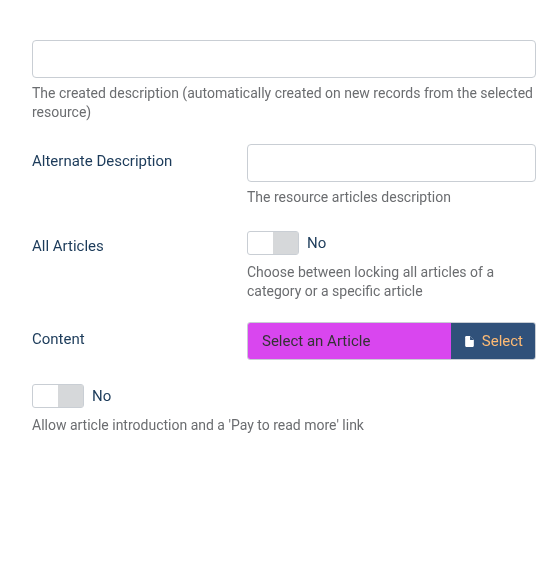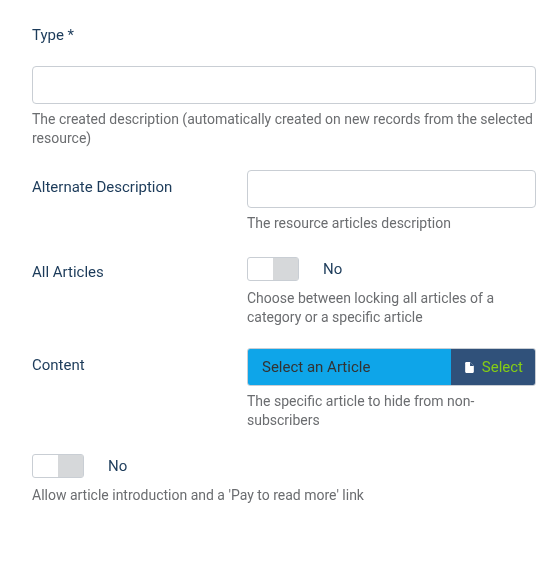--- a/index.html
+++ b/index.html
@@ -78,58 +78,57 @@
     cursor: pointer;
   }
   .toggle .knob {
     position: absolute;
     top: 0; bottom: 0;
     width: 50%;
     background: #d6d8da;
   }
   .toggle.off .knob { right: 0; }
   .toggle-label {
-    margin-left: 24px;
+    margin-left: 8px;
     color: #1c3b5a;
     font-size: 15px;
   }
   
   .picker {
     display: flex;
     border: 1px solid #c9ced4;
     border-radius: 3px;
     overflow: hidden;
     height: 38px;
   }
   .picker-text {
     flex: 1;
-    background: #0ea5e9;
+    background: #d946ef;
     display: flex;
     align-items: center;
     padding: 11px 14px;
     color: #333;
     font-size: 15px;
   }
   .picker-btn {
     background: #30517a;
-    color: #84cc16;
+    color: #fdba74;
     display: flex;
     align-items: center;
     padding: 0 12px;
     gap: 6px;
     cursor: pointer;
     font-size: 15px;
   }
   svg { display: block; }
 </style>
 </head>
 <body>
 
 <div class="row">
-  <div class="label-col">Type *</div>
 </div>
 
 <div class="row">
   <div class="ctrl-col">
     <div class="textbox"></div>
     <div class="help">The created description (automatically created on new records from the selected resource)</div>
   </div>
 </div>
 
 <div class="row">
@@ -161,21 +160,20 @@
       <div class="picker-btn">
         <span>
           <svg width="13" height="15" viewBox="0 0 24 24" fill="#fff">
               <path d="M13 2H6a2 2 0 0 0-2 2v16a2 2 0 0 0 2 2h12a2 2 0 0 0 2-2V9l-7-7z"></path>
               <path d="M13 2v7h7" fill="#30517a"></path>
             </svg>
         </span>
         <span>Select</span>
       </div>
     </div>
-    <div class="help">The specific article to hide from non-subscribers</div>
   </div>
 </div>
 
 <div class="row" style="margin-bottom:0">
   <div class="ctrl-col">
     <div class="toggle-row">
       <div class="toggle off">
         <div class="knob"></div>
       </div>
       <div class="toggle-label">No</div>

